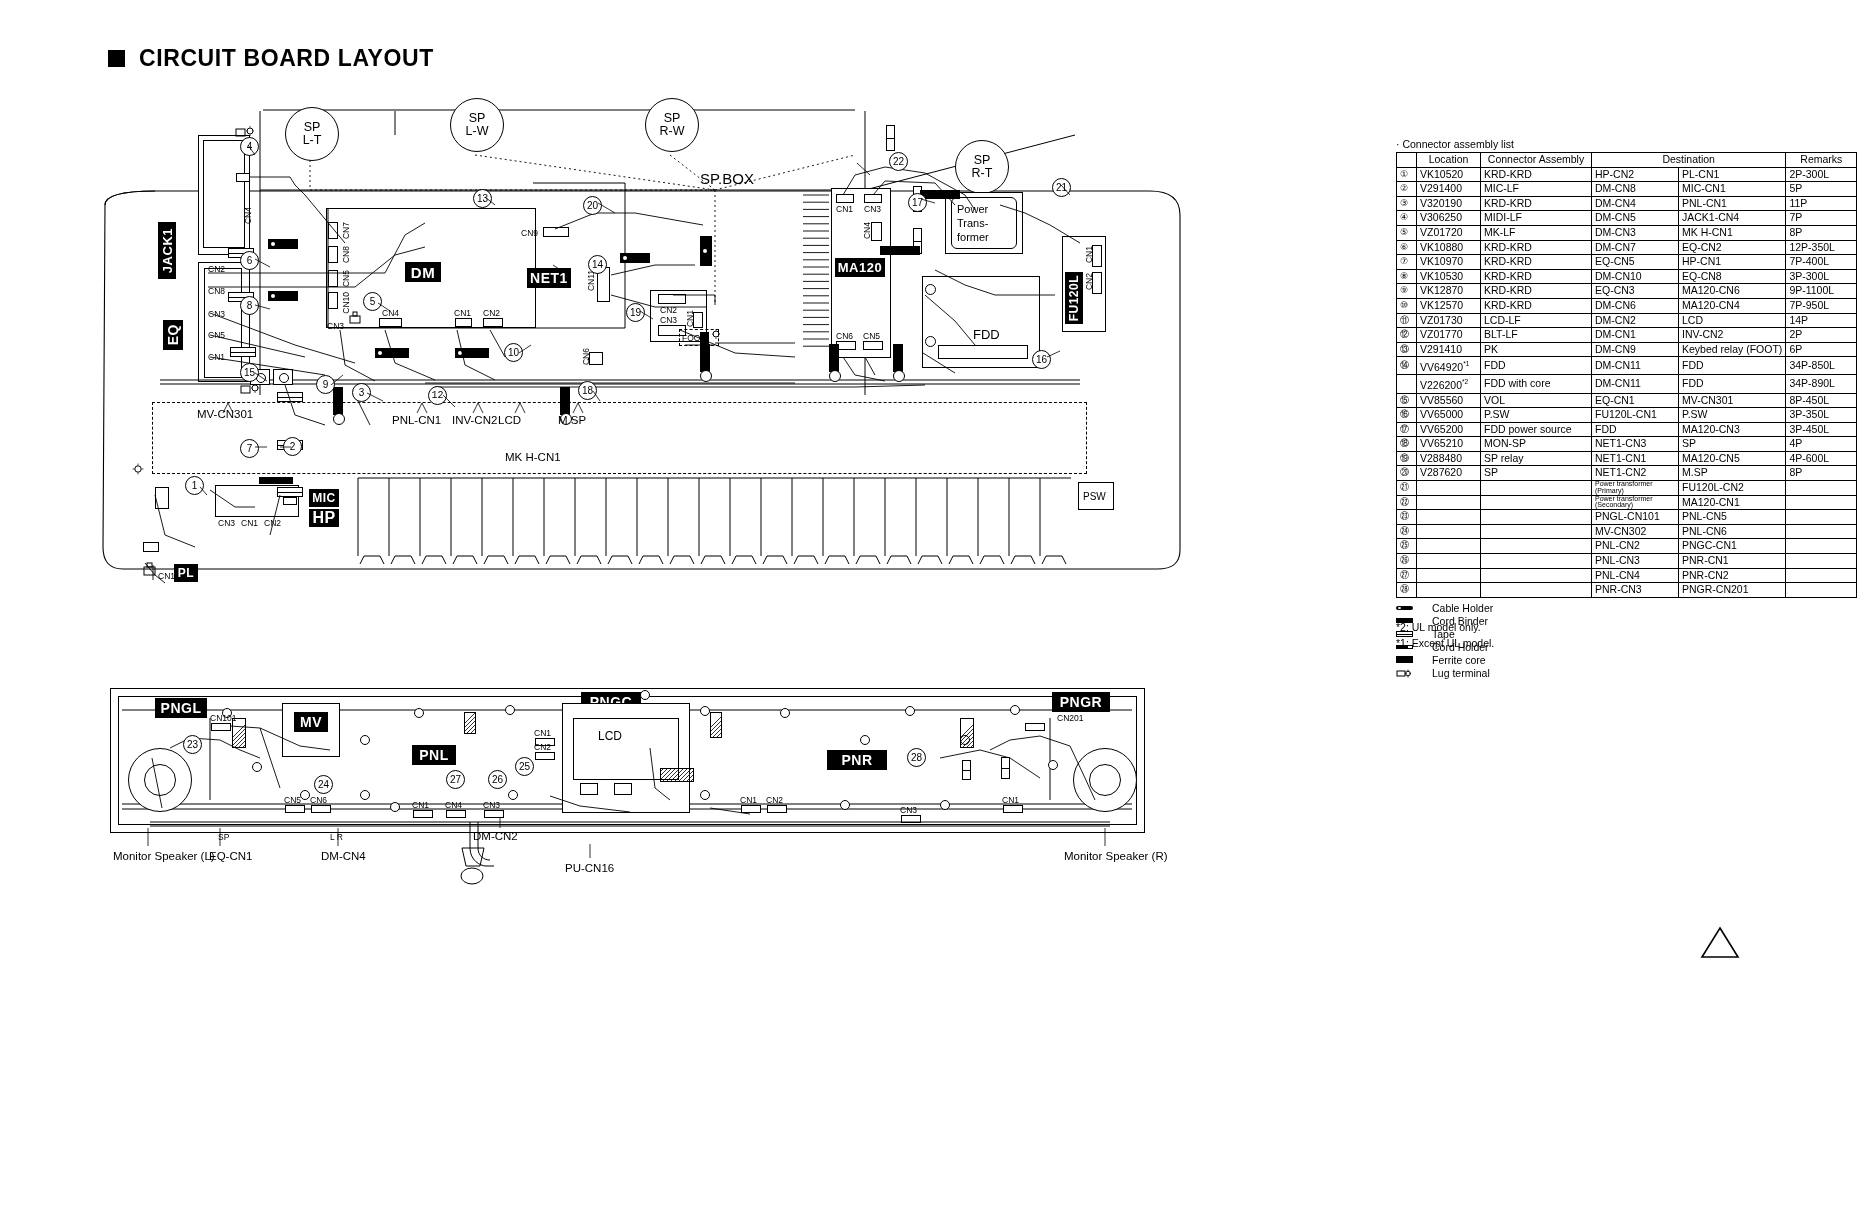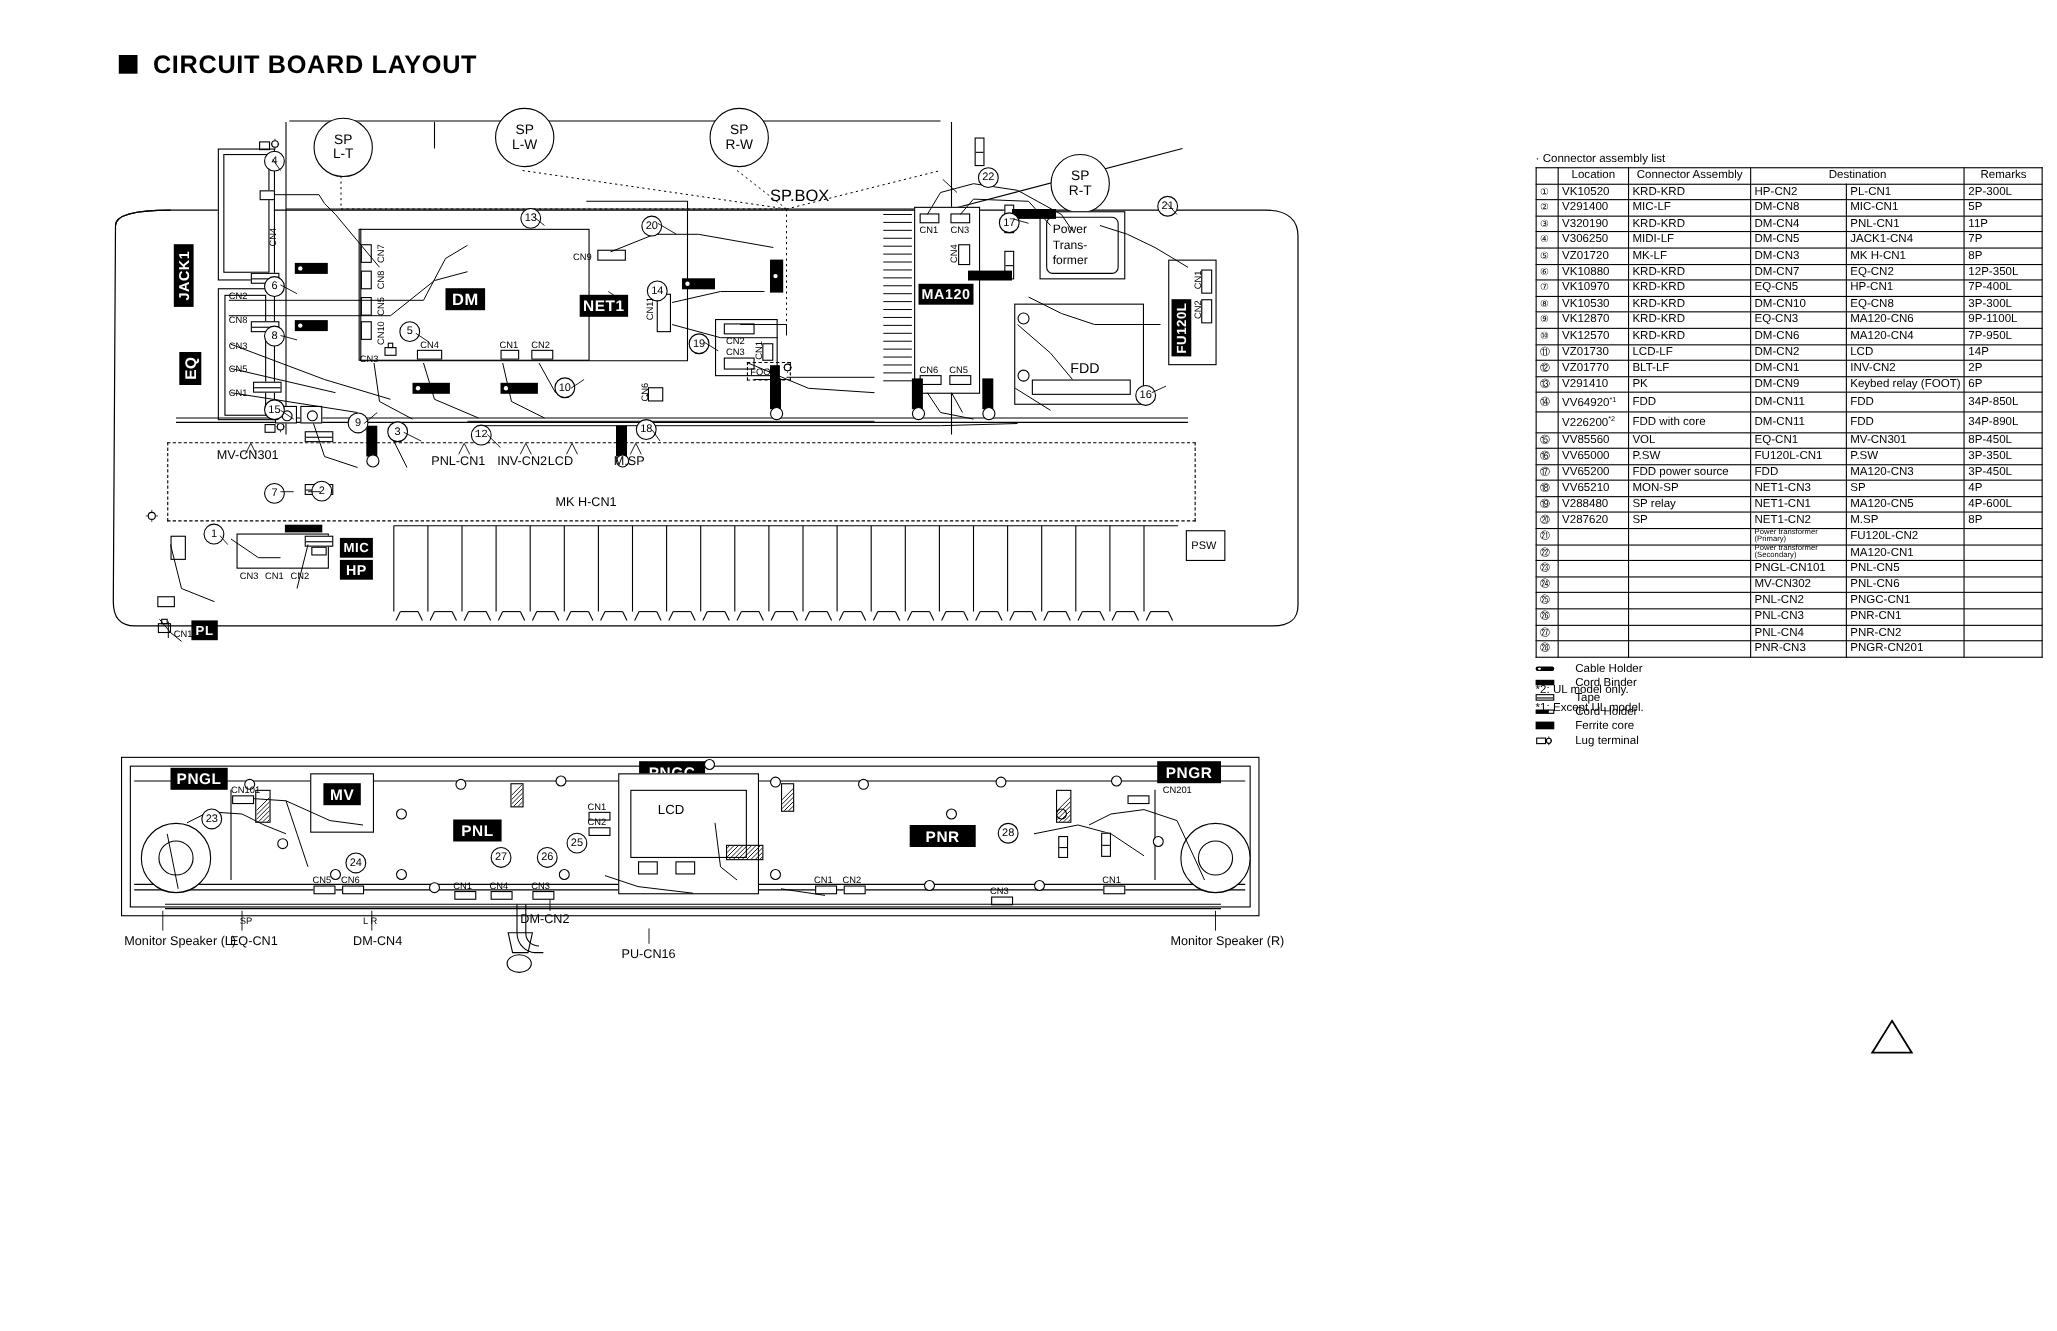--- a/index.html
+++ b/index.html
@@ -249,21 +249,21 @@
       <div class="lbl s vert" style="left:1084px;top:273px;">CN2</div>
       <div class="tag" style="left:1065px;top:272px;width:18px;height:52px;font-size:12px;">
         <span class="vert">FU120L</span>
       </div>
       <div class="box" style="left:1078px;top:482px;width:36px;height:28px;"></div>
       <div class="lbl" style="left:1083px;top:491px;font-size:10px;">PSW</div>
       <div class="box" style="left:215px;top:485px;width:84px;height:32px;"></div>
       <div class="tag" style="left:309px;top:489px;width:30px;height:18px;font-size:12px;">
         <span>MIC</span>
       </div>
-      <div class="tag" style="left:309px;top:509px;width:30px;height:18px;font-size:13px;">
+      <div class="tag" style="left:309px;top:509px;width:30px;height:18px;font-size:16px;">
         <span>HP</span>
       </div>
       <div class="lbl s" style="left:218px;top:518px;">CN3</div>
       <div class="lbl s" style="left:241px;top:518px;">CN1</div>
       <div class="lbl s" style="left:264px;top:518px;">CN2</div>
       <div class="lbl s" style="left:285px;top:489px;">CN1</div>
       <div class="cn" style="left:283px;top:497px;width:14px;height:8px;"></div>
       <div class="holder" style="left:259px;top:477px;width:34px;height:7px;"></div>
       <div class="tag" style="left:174px;top:564px;width:24px;height:18px;font-size:12px;">
         <span>PL</span>

